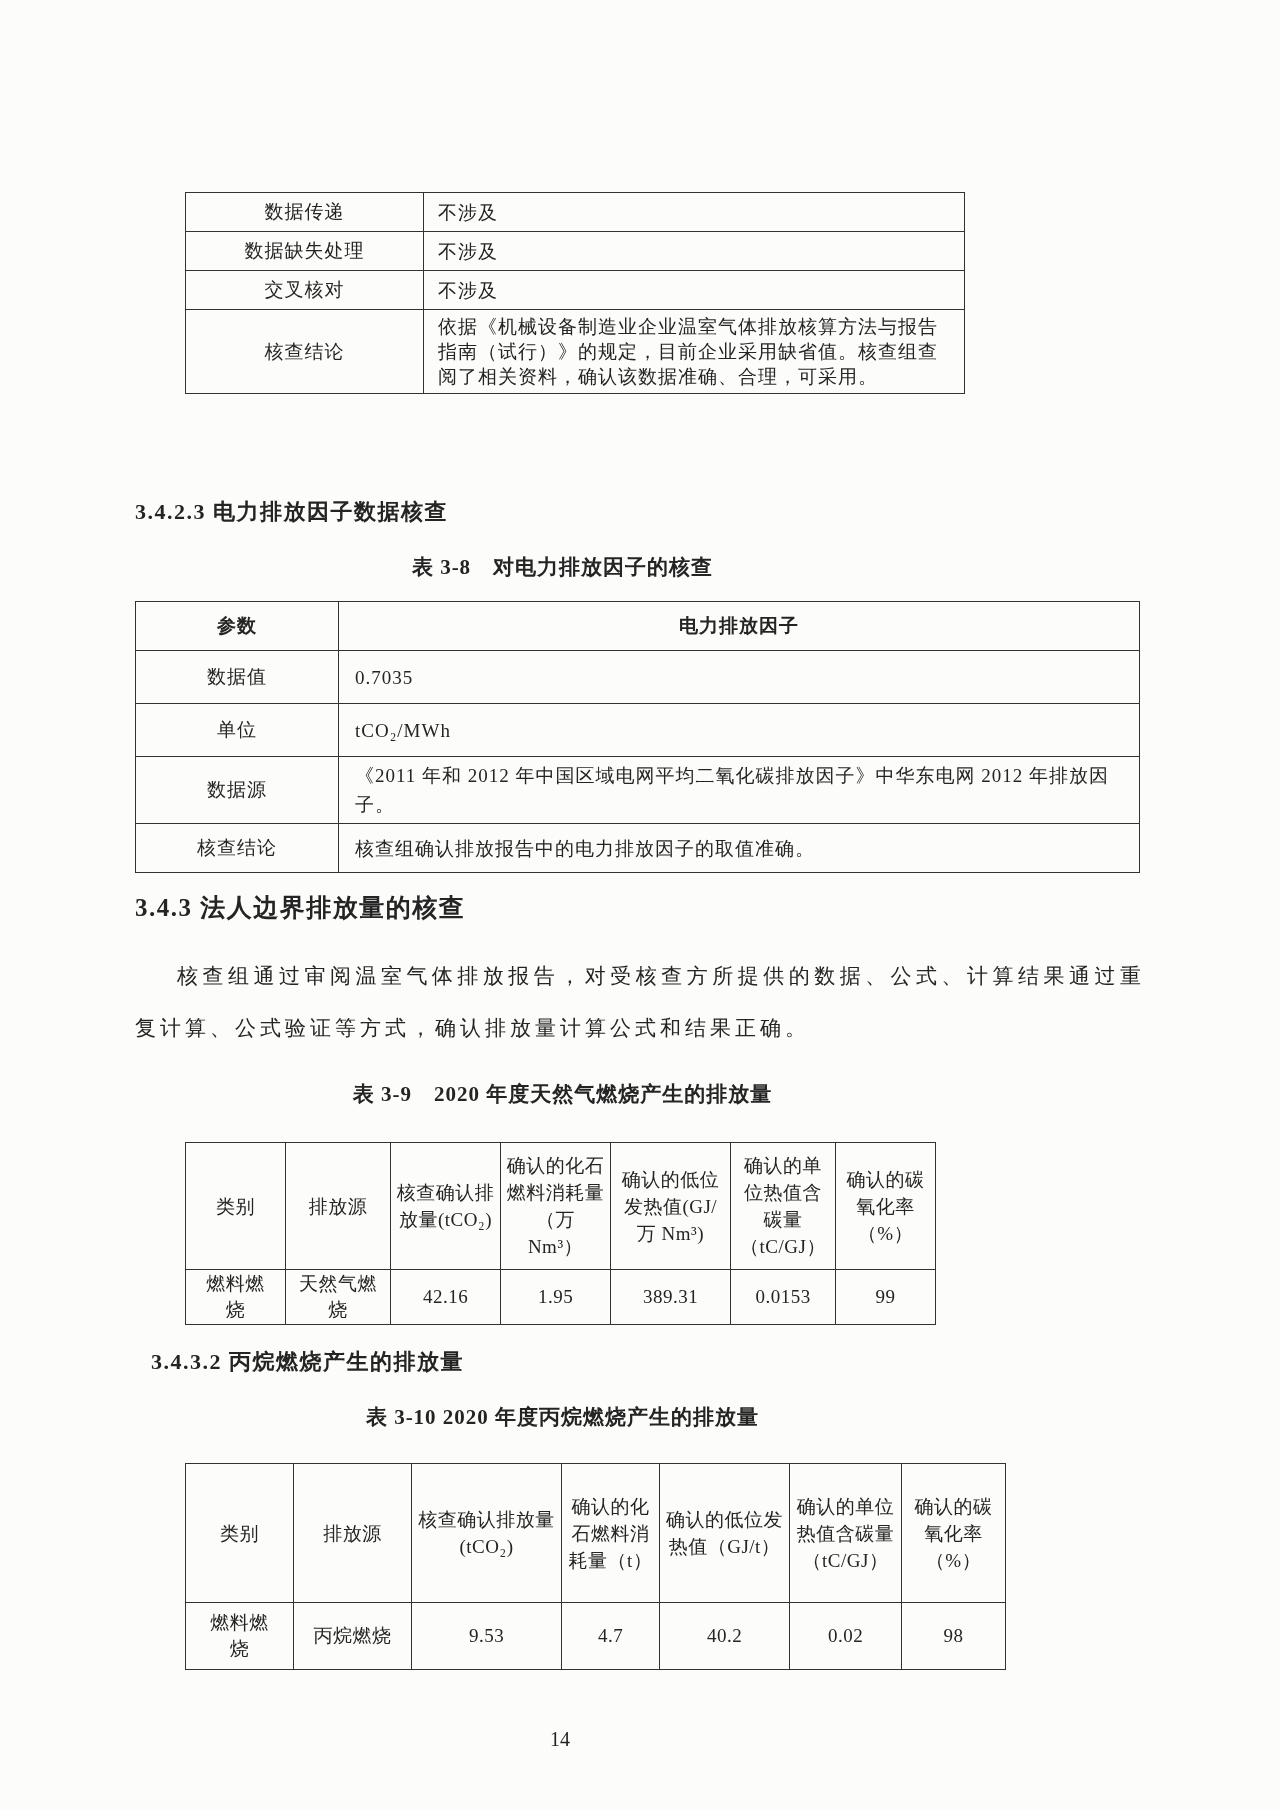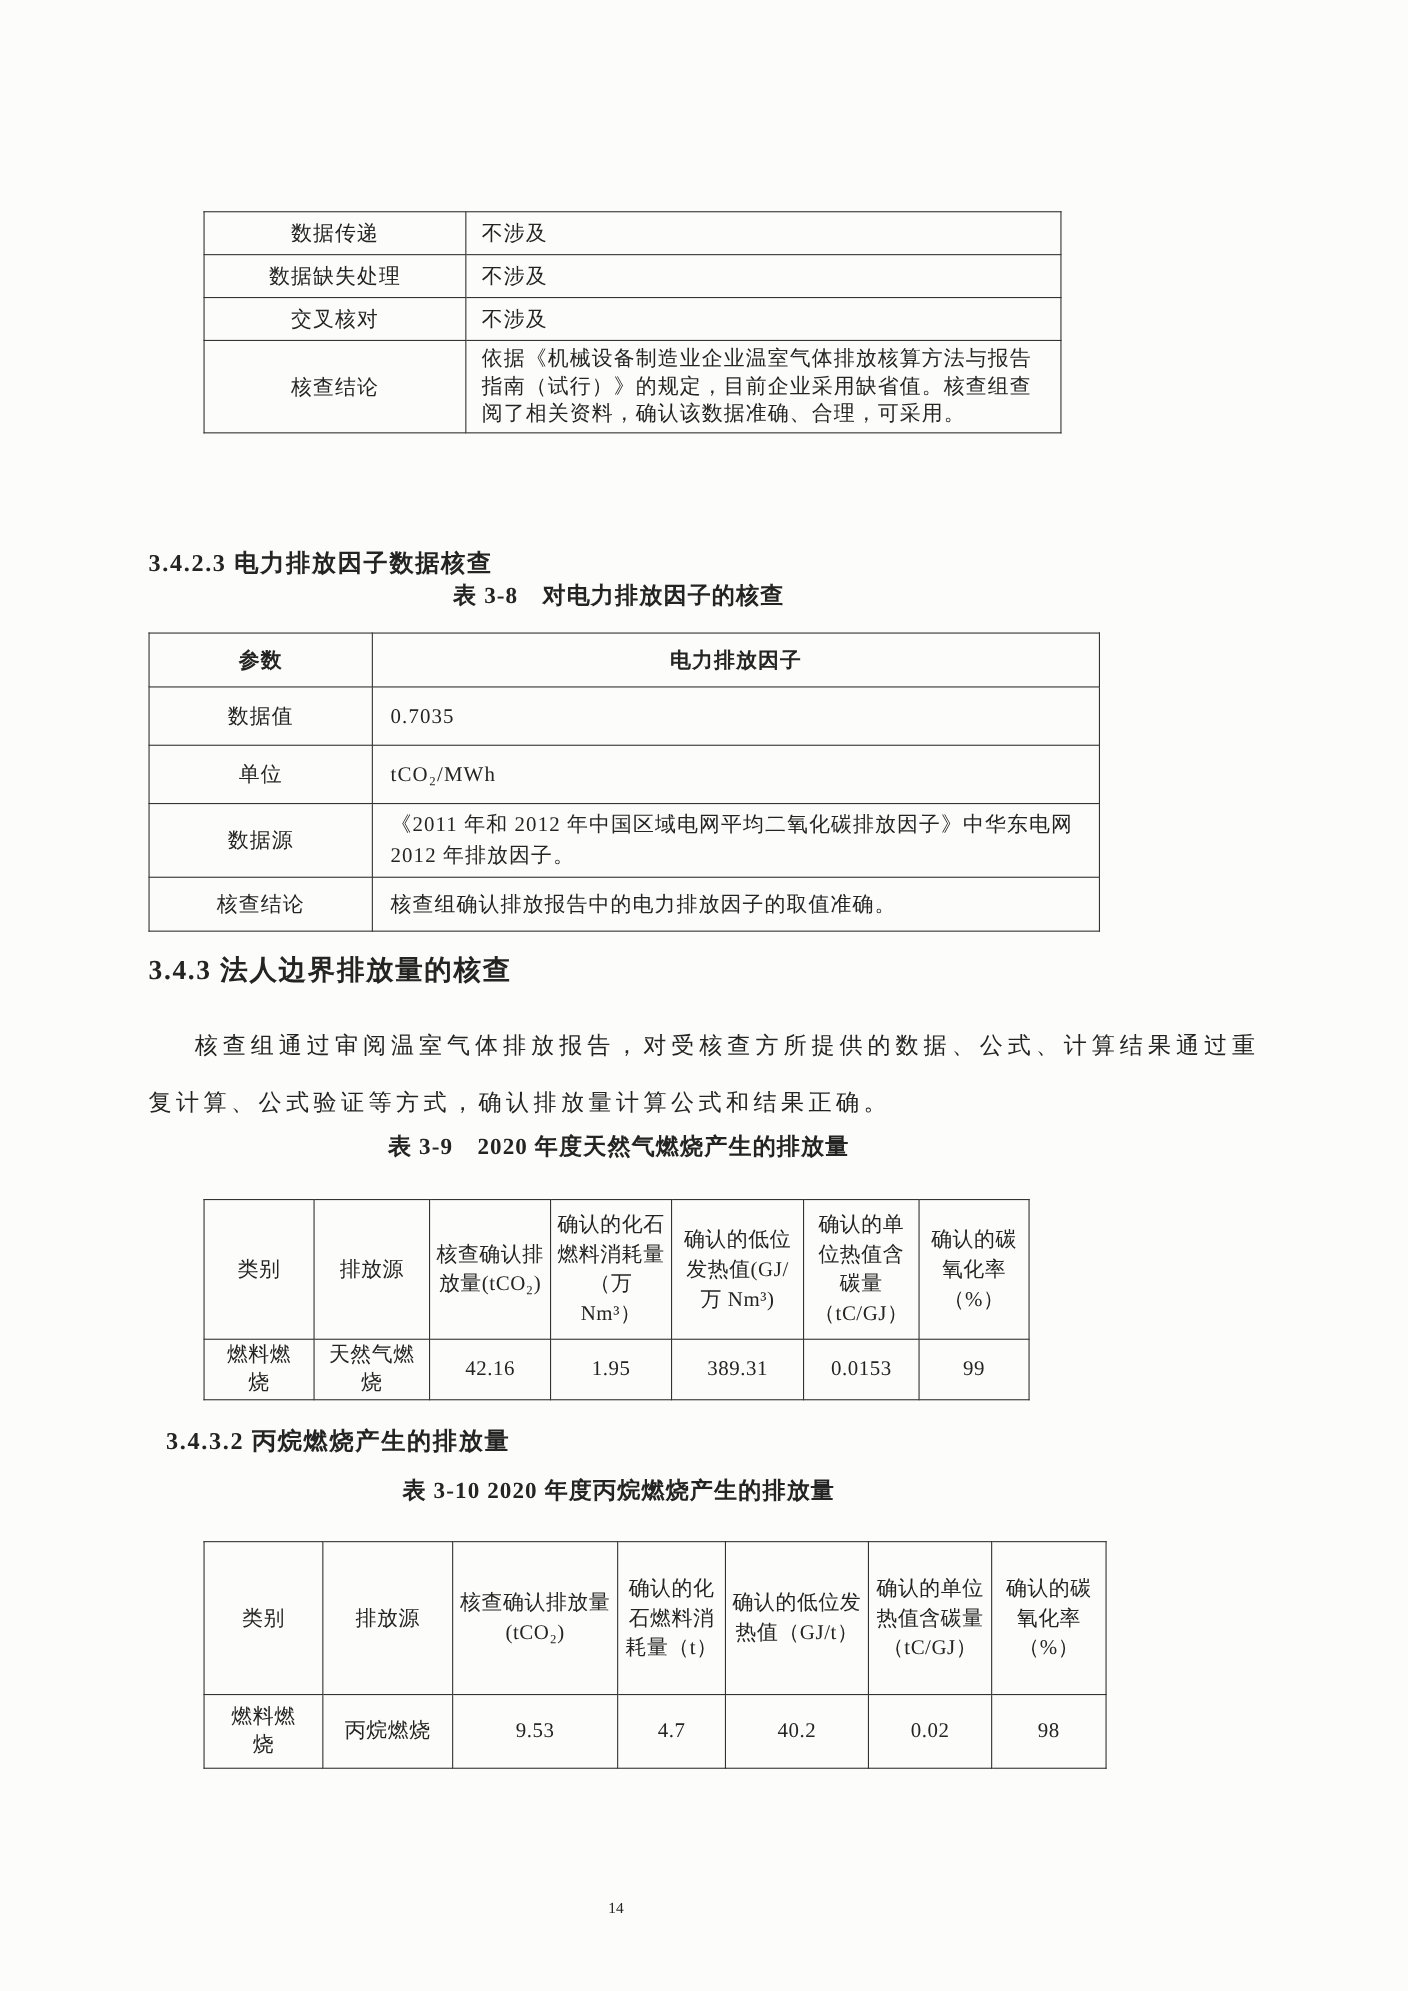--- a/index.html
+++ b/index.html
@@ -19,28 +19,28 @@
 
   
   .t-cont { width:780px; margin-left:50px; font-size:19px; letter-spacing:1px; }
   .t-cont td.lbl { width:235px; text-align:center; height:36px; }
   .t-cont td.val { padding:4px 14px; line-height:25px; }
   .t-cont tr.tall td.lbl { height:auto; }
 
   
   .h-sub { margin:0; margin-top:103px; font-size:22px; font-weight:bold; letter-spacing:1.5px; }
   .h-main { margin:0; margin-top:18px; font-size:25px; font-weight:bold; letter-spacing:1.5px; }
-  .caption { margin-right:160px; text-align:center;
+  .caption { margin-top:26px; margin-right:160px; text-align:center;
              font-size:21px; font-weight:bold; letter-spacing:1px; }
   .body-par { margin:0; margin-top:26px; width:1010px;
               font-size:21px; line-height:52px; letter-spacing:4px;
               text-indent:2em; text-align:justify; }
 
   
-  .t8 { width:865px; margin-left:0px; margin-top:20px; font-size:19px; letter-spacing:1px; }
+  .t8 { width:1005px; margin-left:0px; margin-top:20px; font-size:19px; letter-spacing:1px; }
   .t8 td.lbl { width:200px; text-align:center; }
   .t8 tr.hdr td { height:46px; font-weight:bold; text-align:center; }
   .t8 tr.r1 td, .t8 tr.r2 td { height:44px; }
   .t8 td.val { padding:4px 16px; line-height:29px; }
   .t8 tr.r4 td { height:40px; }
 
   
   .tbl-emis { margin-left:50px; font-size:19px; letter-spacing:0.5px; }
   .tbl-emis th { text-align:center; vertical-align:middle; line-height:27px; padding:8px 5px; }
   .tbl-emis td { text-align:center; vertical-align:middle; line-height:26px; }
@@ -50,21 +50,21 @@
   .t10 { width:820px; margin-top:32px; }
   .t10 tr.hdr th { height:122px; }
   .t10 tr.data td { height:64px; }
   .tbl-emis td.c1 { padding:0 17px; }
   .tbl-emis td.c2 { padding:0 8px; }
 
   .h-sub2 { margin:0; margin-top:14px; font-size:22px; font-weight:bold; letter-spacing:1.5px; }
   .h-sub3 { margin:16px; margin-top:22px; font-size:22px; font-weight:bold; letter-spacing:1.5px; }
 
   .pageno { position:absolute; top:1728px; left:0; right:160px;
-            text-align:center; font-size:14px; }
+            text-align:center; font-size:20px; }
 </style>
 </head>
 <body>
 
 <div class="page">
   <div class="content">
 
     <table class="t-cont">
       <tbody>
           <tr>

